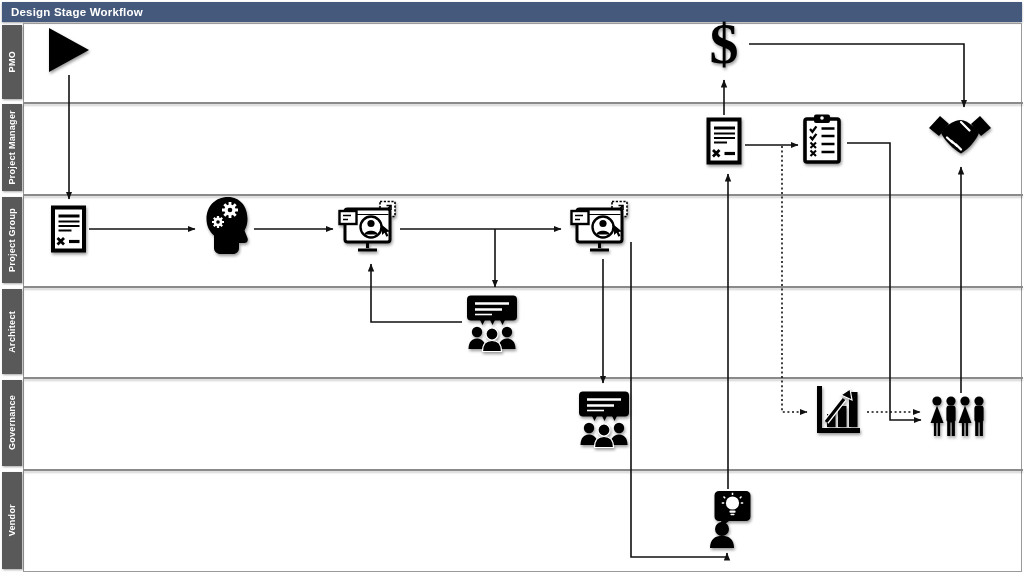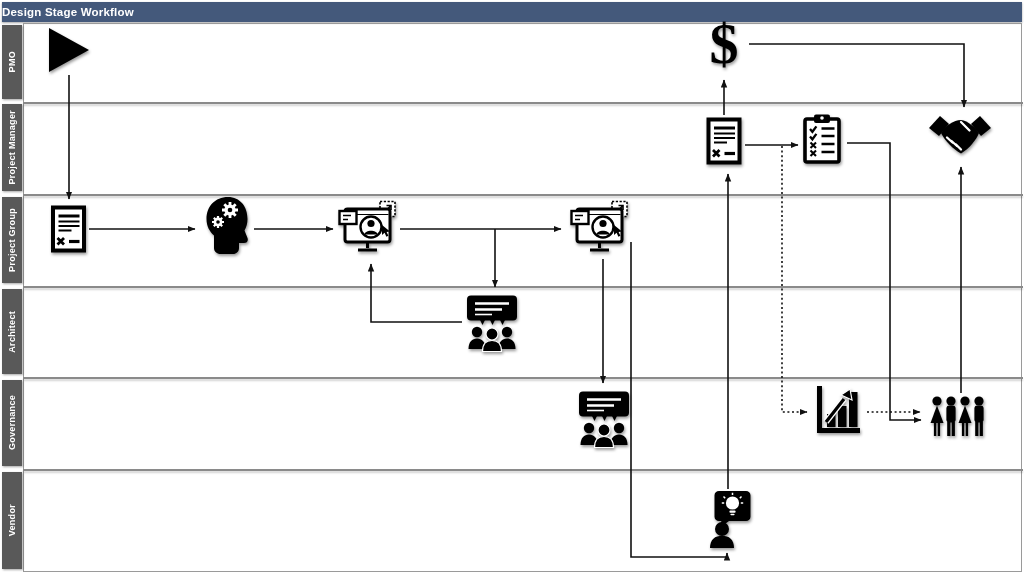--- a/index.html
+++ b/index.html
@@ -1,20 +1,20 @@
 <!DOCTYPE html>
 <html style="--header-bg: #44597b; --header-text: #ffffff; --lane-label-bg: #595959; --lane-label-text: #ffffff; --lane-border: #8a8a8a; --icon: #000000; --canvas-bg: #ffffff;"><head>
 <meta charset="utf-8">
 <style>
   html,body{margin:0;padding:0;background:#fff;}
   .slide{position:relative;width:1024px;height:576px;background:var(--canvas-bg,#fff);overflow:hidden;
          font-family:"Liberation Sans",sans-serif;}
   .titlebar{position:absolute;left:2px;top:2px;width:1020px;height:20px;background:var(--header-bg,#44597b);
             color:var(--header-text,#fff);display:flex;align-items:center;box-shadow:0 1px 2px rgba(0,0,0,.35);}
-  .titlebar span{font-size:11.5px;font-weight:bold;letter-spacing:.2px;text-align:center;}
+  .titlebar span{font-size:11.5px;font-weight:bold;padding-left:9px;letter-spacing:.2px;text-align:center;}
   .frame{position:absolute;left:23px;top:23px;width:999px;height:549px;border:1px solid #9a9a9a;box-sizing:border-box;}
   .lane-line{position:absolute;left:23px;width:1000px;height:2px;background:#8a8a8a;box-shadow:0 2px 2px rgba(0,0,0,.18);}
   .lane-label{position:absolute;left:2px;width:20px;background:var(--lane-label-bg,#595959);
               color:var(--lane-label-text,#fff);display:flex;align-items:center;justify-content:center;
               box-shadow:1px 1px 2px rgba(0,0,0,.35);}
   .lane-label span{writing-mode:vertical-rl;transform:rotate(180deg);font-size:9px;font-weight:bold;
                    letter-spacing:.3px;white-space:nowrap;}
   .node{position:absolute;filter:drop-shadow(1.5px 2px 1.5px rgba(0,0,0,.40));}
   .dollar{font-family:"Liberation Serif",serif;font-weight:700;font-size:58px;line-height:55px;
           color:var(--icon,#000);text-align:center;}

